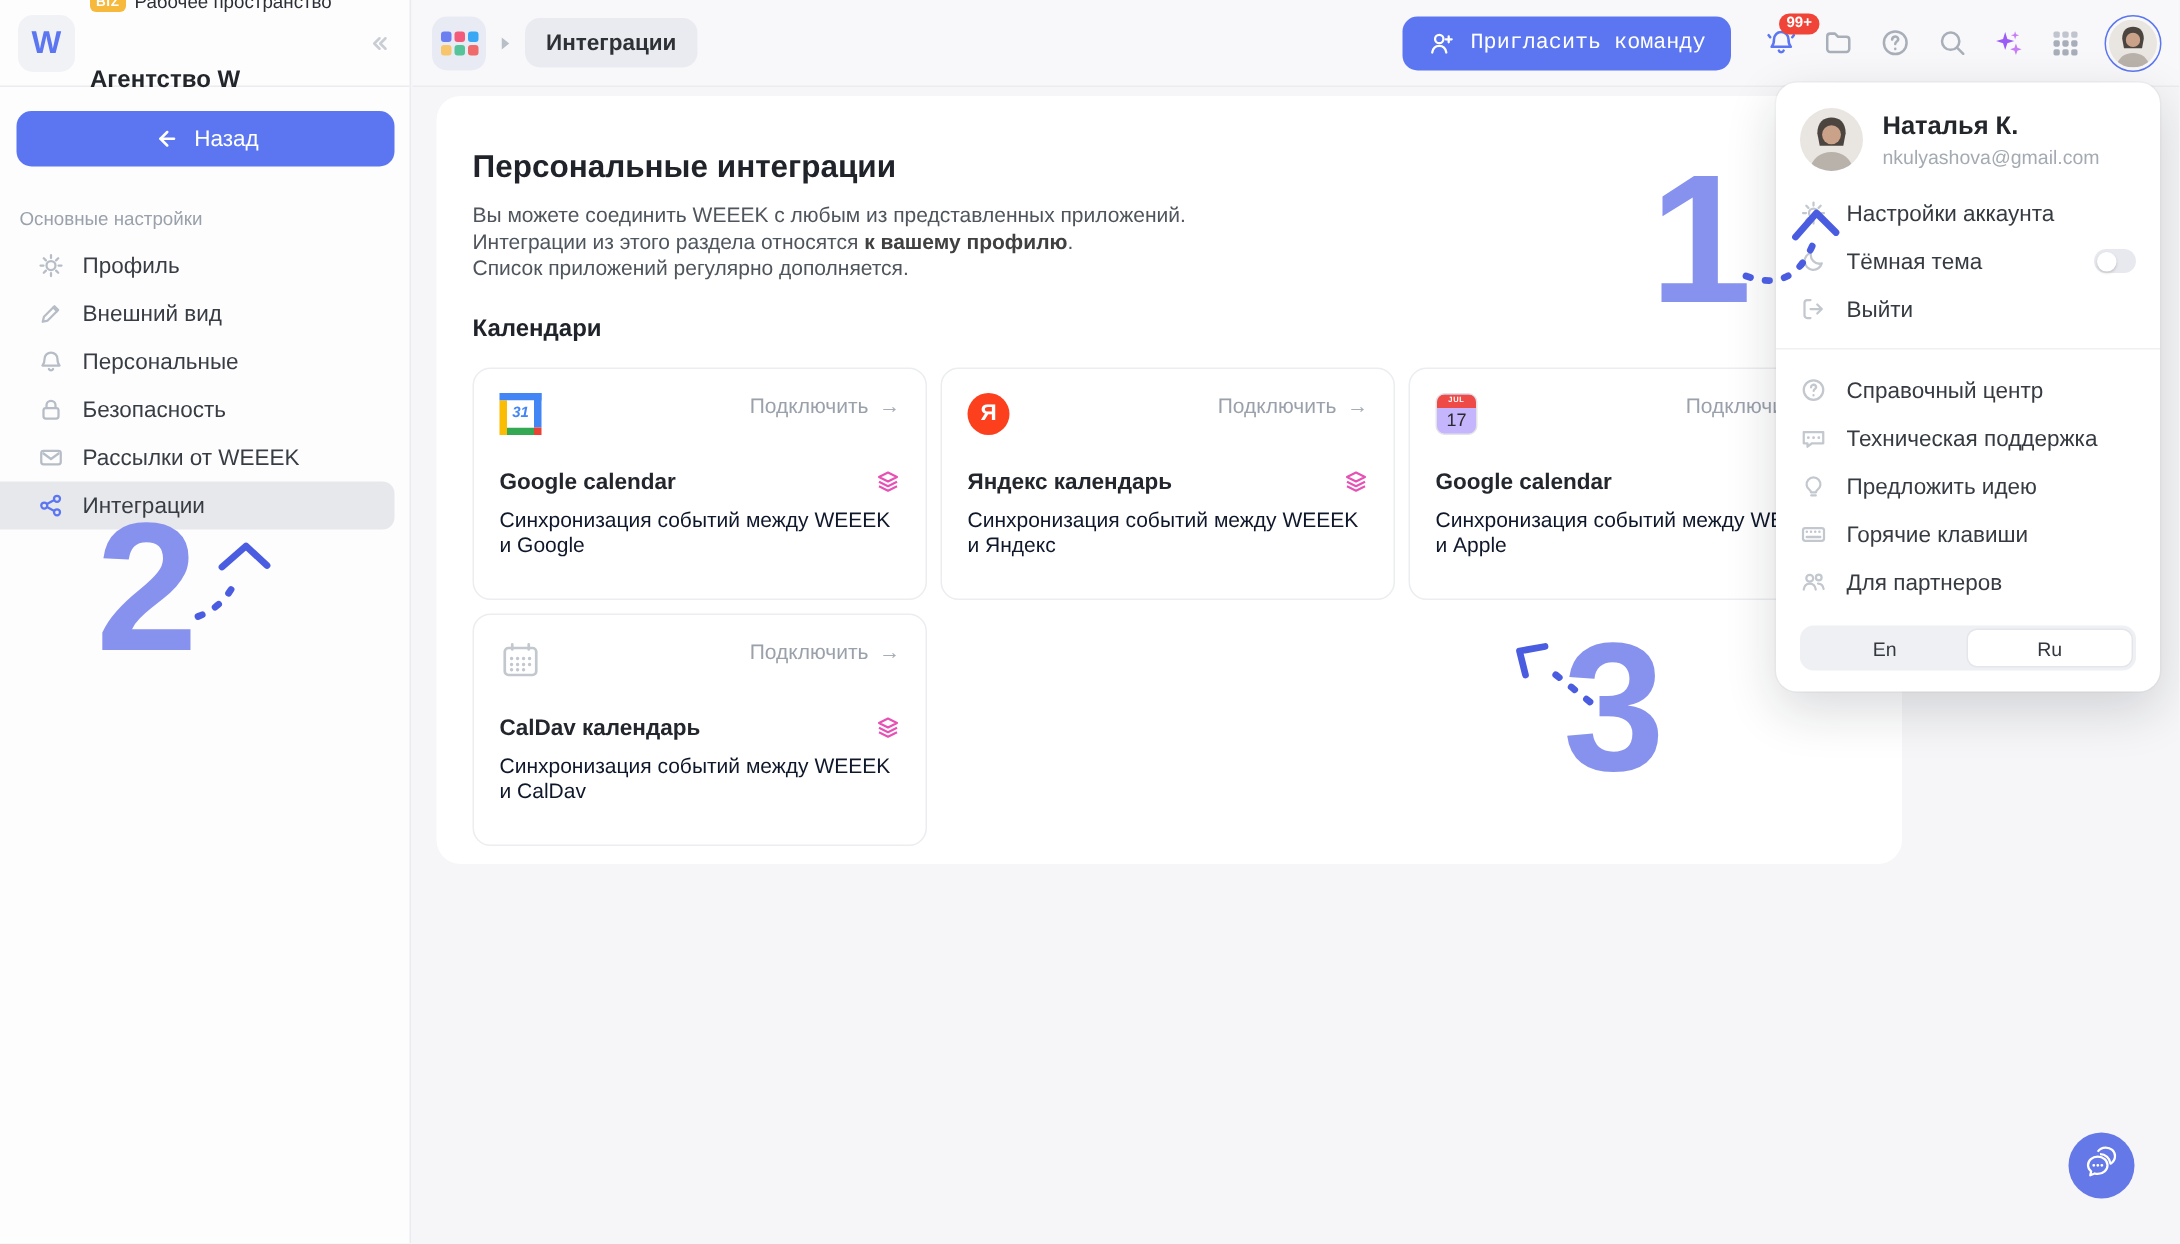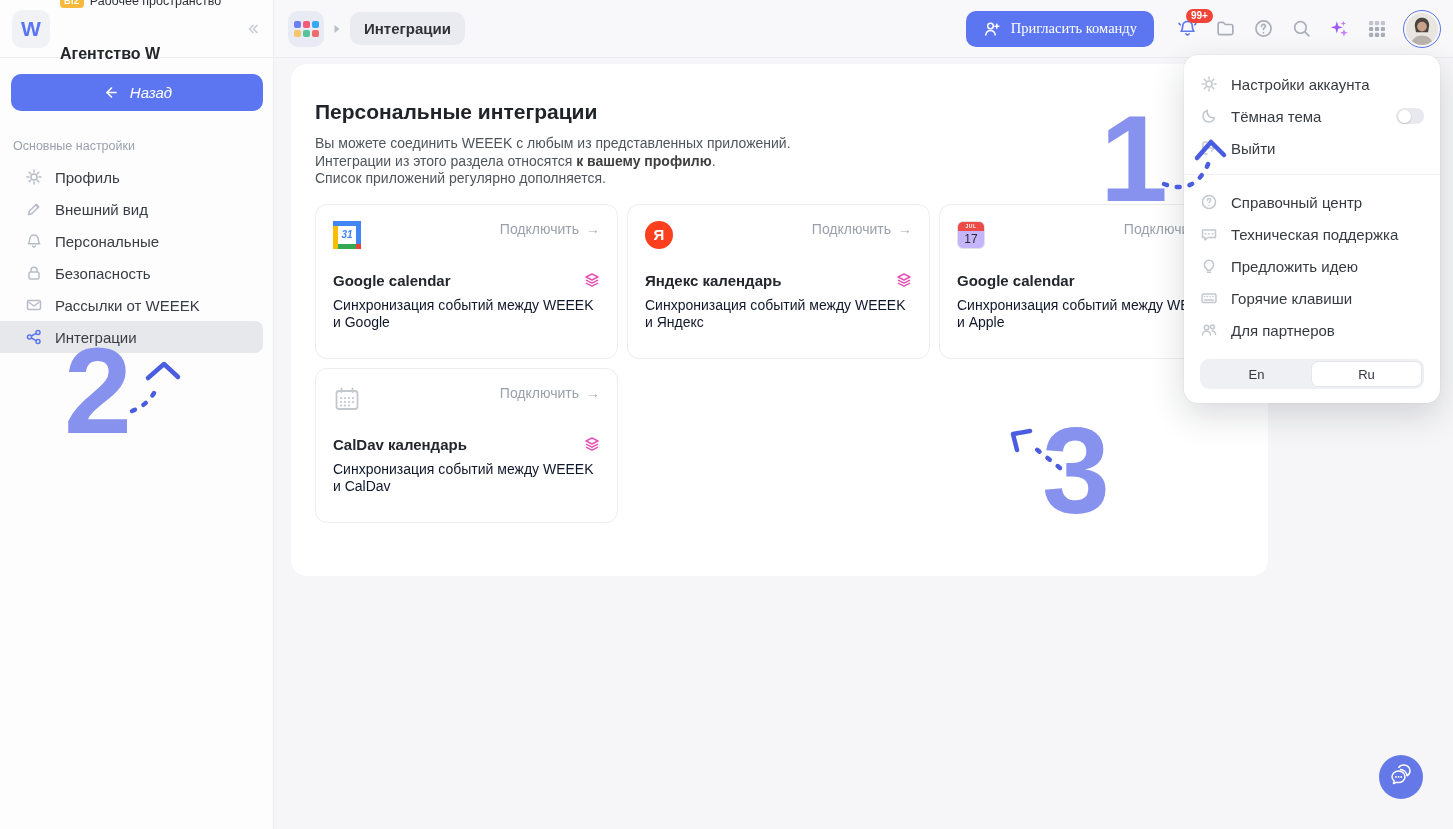--- a/index.html
+++ b/index.html
@@ -10,36 +10,36 @@
   
   .sidebar { position:absolute; left:0; top:0; width:274px; height:829px; background:#fdfdfe; border-right:1px solid #ececf0; z-index:10; }
   .ws-header { height:58px; border-bottom:1px solid #ececf0; display:flex; align-items:center; padding:0 12px; gap:10px; }
   .ws-logo { width:38px; height:38px; border-radius:10px; background:#f1f2f5; display:flex; align-items:center; justify-content:center; color:#5b76f0; font-weight:bold; font-size:21px; flex:none; }
   .ws-meta { display:flex; flex-direction:column; min-width:0;gap:35px; }
   .ws-top-row { display:flex; align-items:center; gap:6px; }
   .badge-biz { background:#f6b93b; color:#fff; font-size:9px; font-weight:bold; padding:2px 4px; border-radius:4px; letter-spacing:.4px; }
   .ws-type { font-size:12.5px; color:#2c3036; }
   .ws-name { font-size:16px; font-weight:bold; color:#22262b; margin-top:2px; }
   .collapse-btn { margin-left:auto; color:#c9cdd4; display:flex; }
-  .back-btn { margin:16px 11px 0; width:252px; height:37px; background:#5b76f0; color:#fff; border:none; border-radius:10px; display:flex; align-items:center; justify-content:center; gap:11px; font-size:15px; font-family:inherit; cursor:pointer;font-style:italic; }
+  .back-btn { margin:16px 11px 0; width:252px; height:37px; background:#5b76f0; color:#fff; border:none; border-radius:10px; display:flex; align-items:center; justify-content:center; gap:11px; font-size:15px; font-family:inherit; cursor:pointer; }
   .section-label { margin:28px 0 8px 13px; font-size:12.5px; color:#9aa1ab; }
   .nav-item { height:32px; display:flex; align-items:center; gap:12px; padding-left:25px; font-size:15px; color:#383d44; cursor:pointer; }
   .nav-item.active { background:#e7e8ec; border-radius:0 8px 8px 0; width:263px; }
   .nav-icon { width:18px; height:18px; color:#b7bdc6; flex:none; display:flex; }
   .nav-item.active .nav-icon { color:#5b76f0; }
 
   
   .topbar { position:absolute; left:275px; top:0; right:0; height:58px; background:#f8f8fa; border-bottom:1px solid #ececf0; display:flex; align-items:center; padding:0 12px 0 13px; z-index:5; }
   .crumb-app { width:36px; height:36px; border-radius:10px; background:#e9ebf4; display:flex; align-items:center; justify-content:center; cursor:pointer; }
   .mini-grid { display:grid; grid-template-columns:repeat(3,7px); grid-auto-rows:7px; gap:2px; }
   .mini-grid i { border-radius:2px; }
   .crumb-sep { color:#b9bfc8; margin:0 9px; display:flex; }
   .crumb-chip { background:#e9ebf1; border-radius:10px; padding:8px 14px; font-size:15px; font-weight:bold; color:#2e3237; cursor:pointer; }
   .topbar-right { margin-left:auto; display:flex; align-items:center; }
-  .invite-btn { height:36px; background:#5b76f0; color:#fff; border:none; border-radius:10px; display:flex; align-items:center; gap:10px; padding:0 17px; font-size:14.5px; font-family:Liberation Serif, serif; cursor:pointer; }
+  .invite-btn { height:36px; background:#5b76f0; color:#fff; border:none; border-radius:10px; display:flex; align-items:center; gap:10px; padding:0 17px; font-size:14.5px; font-family:Liberation Mono, monospace; cursor:pointer; }
   .icon-cluster { display:flex; align-items:center; gap:16px; margin-left:22px; margin-right:15px; }
   .tb-icon { width:22px; height:22px; color:#a9afb9; position:relative; display:flex; align-items:center; justify-content:center; cursor:pointer; }
   .tb-icon.bell { color:#5b76f0; }
   .notif-badge { position:absolute; top:-9px; left:10px; background:#f04438; color:#fff; font-size:10px; font-weight:bold; padding:2px 5px; border-radius:9px; line-height:1; }
   .avatar-btn { width:38px; height:38px; border-radius:50%; border:1.5px solid #5b76f0; padding:2px; cursor:pointer; background:transparent; }
   .avatar-img { width:100%; height:100%; border-radius:50%; overflow:hidden; display:block; }
 
   
   .panel { position:absolute; left:291px; top:64px; width:977px; height:512px; background:#fff; border-radius:16px; padding:36px 24px 0; z-index:1; }
   .page-title { font-size:21px; font-weight:bold; color:#20242a; }
@@ -273,20 +273,21 @@
     </div>
   </header>
 
   <main class="panel">
     <h1 class="page-title">Персональные интеграции</h1>
     <div class="page-desc">
       <div><span>Вы можете соединить WEEEK с любым из представленных приложений.</span></div>
       <div><span>Интеграции из этого раздела относятся </span><b>к вашему профилю</b><span>.</span></div>
       <div><span>Список приложений регулярно дополняется.</span></div>
     </div>
+    <h2 class="cal-title">Календари</h2>
 
     <div class="cards">
 
       <div class="card">
         <div class="card-top">
           <span class="app-ic gcal">
               <i class="t"></i>
               <i class="r"></i>
               <i class="l"></i>
               <i class="b"></i>
@@ -382,20 +383,34 @@
               </svg>
             </span>
         </div>
         <div class="card-desc">Синхронизация событий между WEEEK и CalDav</div>
       </div>
 
     </div>
   </main>
 
   <div class="dropdown">
+    <div class="dd-head">
+      <span class="dd-avatar">
+        <svg width="100%" height="100%" viewBox="0 0 40 40">
+            <rect width="40" height="40" fill="#e9e5e1"></rect>
+            <path d="M11 16c0-7 4-10 9-10s9 3 9 10l-1.5 8h-15z" fill="#4c443e"></path>
+            <circle cx="20" cy="17" r="6" fill="#caa28a"></circle>
+            <path d="M6 40c1.3-8 7-12 14-12s12.7 4 14 12z" fill="#b9b2ab"></path>
+          </svg>
+      </span>
+      <div>
+        <div class="dd-name">Наталья К.</div>
+        <div class="dd-email">nkulyashova@gmail.com</div>
+      </div>
+    </div>
 
     <div class="dd-item">
       <span class="dd-ic">
           <svg width="18" height="18" viewBox="0 0 18 18" fill="none" stroke="currentColor" stroke-width="1.5" stroke-linecap="round">
             <circle cx="9" cy="9" r="3"></circle>
             <path d="M9 2v2M9 14v2M2 9h2M14 9h2M4.2 4.2l1.4 1.4M12.4 12.4l1.4 1.4M13.8 4.2l-1.4 1.4M5.6 12.4l-1.4 1.4"></path>
           </svg>
         </span>
       <span>Настройки аккаунта</span>
     </div>

